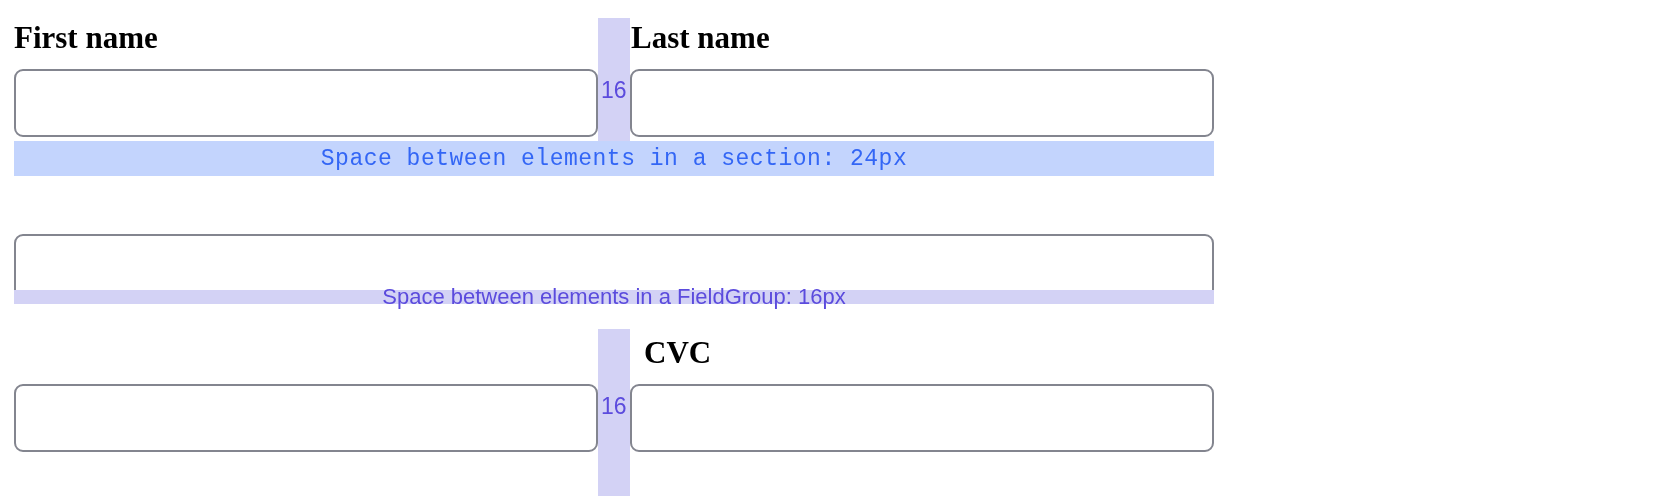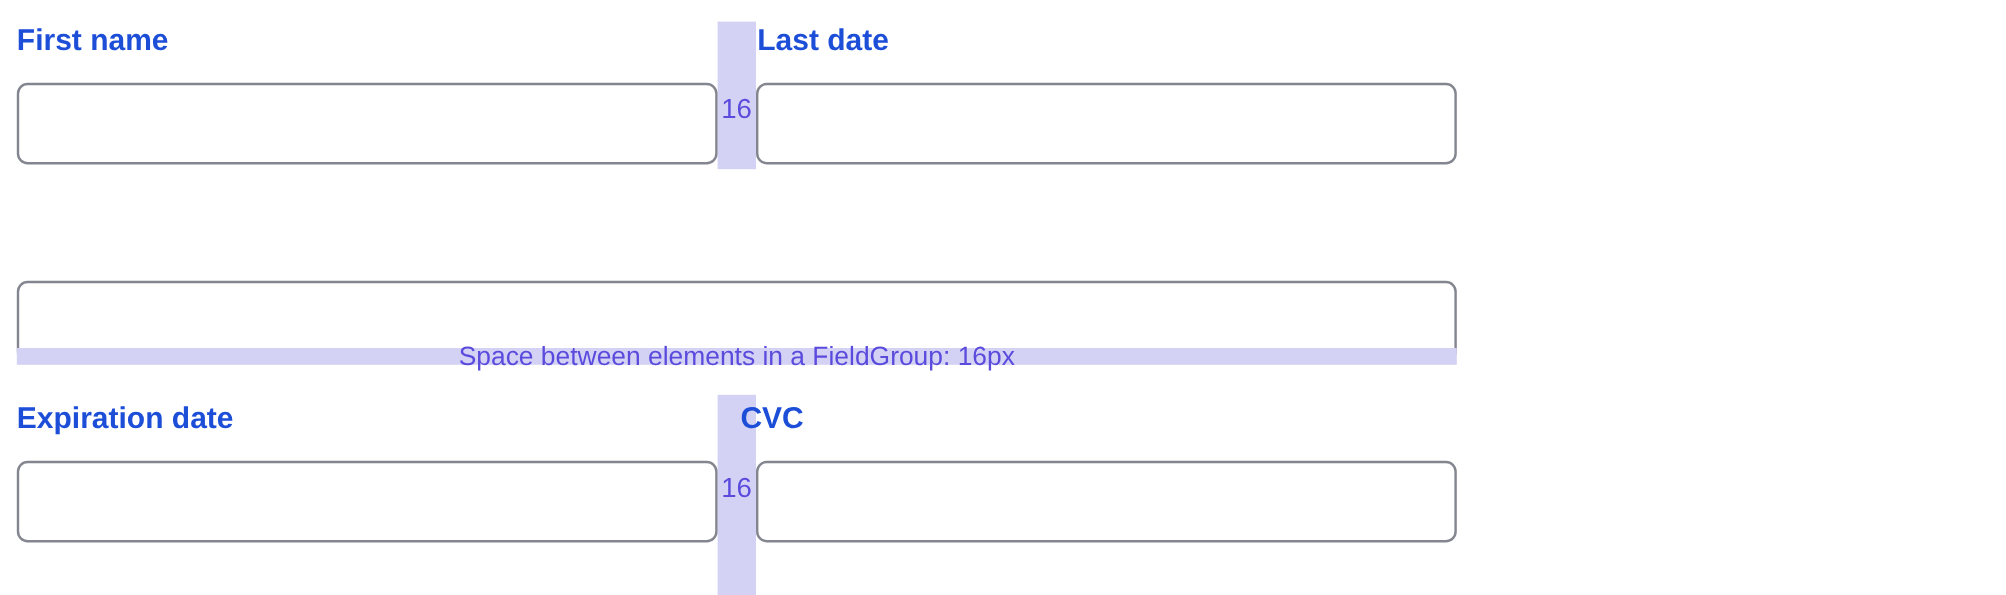--- a/index.html
+++ b/index.html
@@ -57,24 +57,24 @@
   .space-bar.fieldgroup {
     background: #d3d2f5;
     color: #5b4bdd;
     font-family: "Liberation Sans", sans-serif;
     font-size: 22px;
   }
 
   
   .field-label {
     position: absolute;
-    font-family: Liberation Sans, sans-serif;
+    font-family: Liberation Serif, serif;
     font-weight: bold;
-    font-size: 25px;
-    color: #1d4ed8;
+    font-size: 31px;
+    color: #000000;
     line-height: 1;
     white-space: nowrap;
   }
   .field-input {
     position: absolute;
     box-sizing: border-box;
     background: #ffffff;
     border: 2px solid #83858f;
     border-radius: 9px;
     outline: none;
@@ -89,30 +89,30 @@
 <body>
 
 <div class="canvas">
 
   <div class="gap-col" style="left:598px; top:18px; width:32px; height:123px;"></div>
   <div class="gap-col-label" style="left:601px; top:63px;">16</div>
 
   <div class="field-label" style="left:14px; top:22px;">First name</div>
   <input class="field-input" type="text" style="left: 14px; top: 69px; width: 584px; height: 68px;" placeholder="">
 
-  <div class="field-label" style="left:631px; top:22px;">Last date</div>
+  <div class="field-label" style="left:631px; top:22px;">Last name</div>
   <input class="field-input" type="text" style="left: 630px; top: 69px; width: 584px; height: 68px;" placeholder="">
 
+  <div class="space-bar section" style="left:14px; top:141px; width:1200px; height:35px;">Space between elements in a section: 24px</div>
 
   <input class="field-input" type="text" style="left: 14px; top: 234px; width: 1200px; height: 68px;" placeholder="">
 
   <div class="space-bar fieldgroup" style="left:14px; top:290px; width:1200px; height:14px;">Space between elements in a FieldGroup: 16px</div>
 
   <div class="gap-col" style="left:598px; top:329px; width:32px; height:167px;"></div>
   <div class="gap-col-label" style="left:601px; top:379px;">16</div>
 
-  <div class="field-label" style="left:14px; top:337px;">Expiration date</div>
   <input class="field-input" type="text" style="left: 14px; top: 384px; width: 584px; height: 68px;" placeholder="">
 
-  <div class="field-label" style="left:617px; top:337px;">CVC</div>
+  <div class="field-label" style="left:644px; top:337px;">CVC</div>
   <input class="field-input" type="text" style="left: 630px; top: 384px; width: 584px; height: 68px;" placeholder="">
 
 </div>
 
 </body></html>

